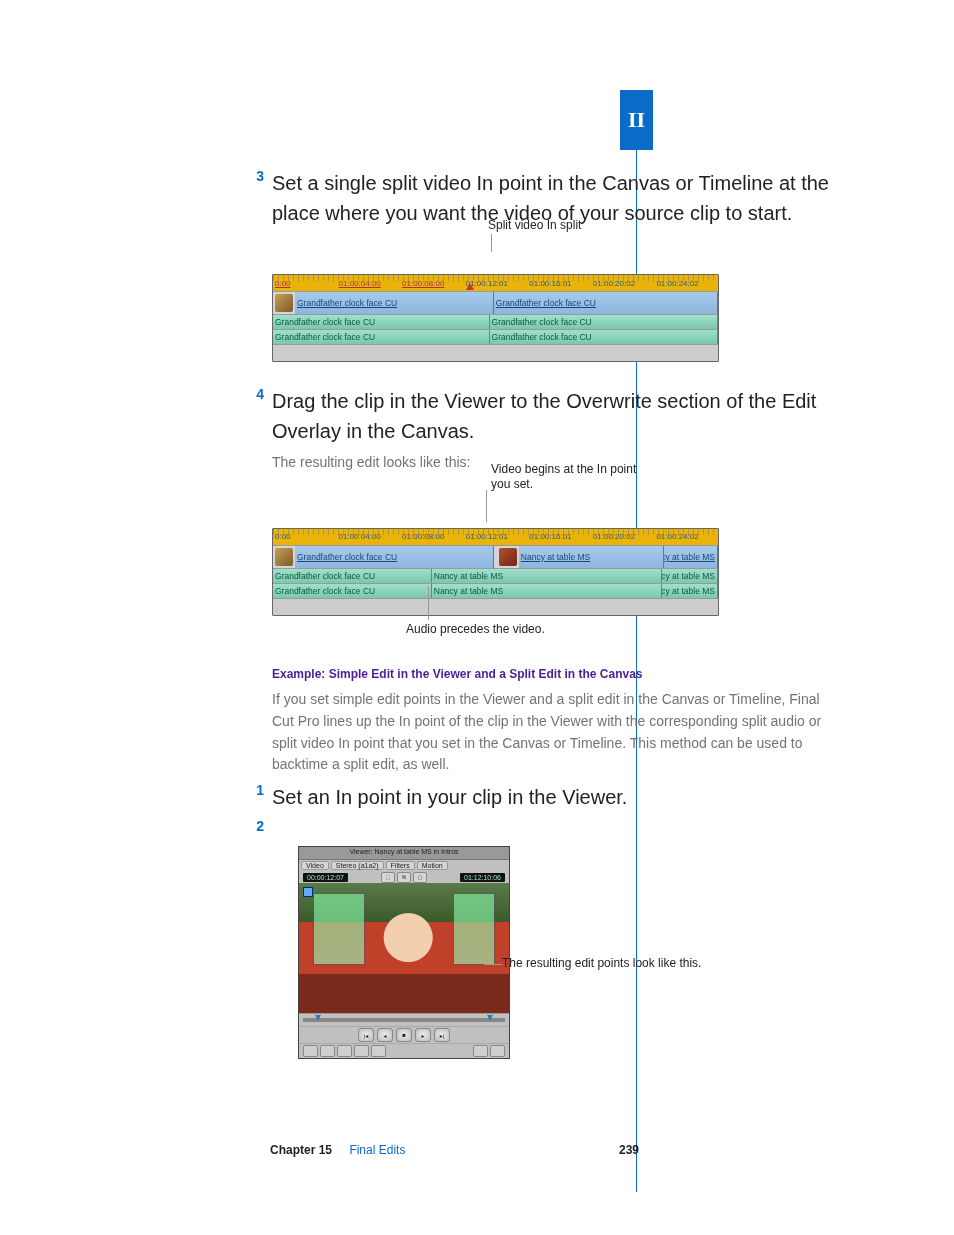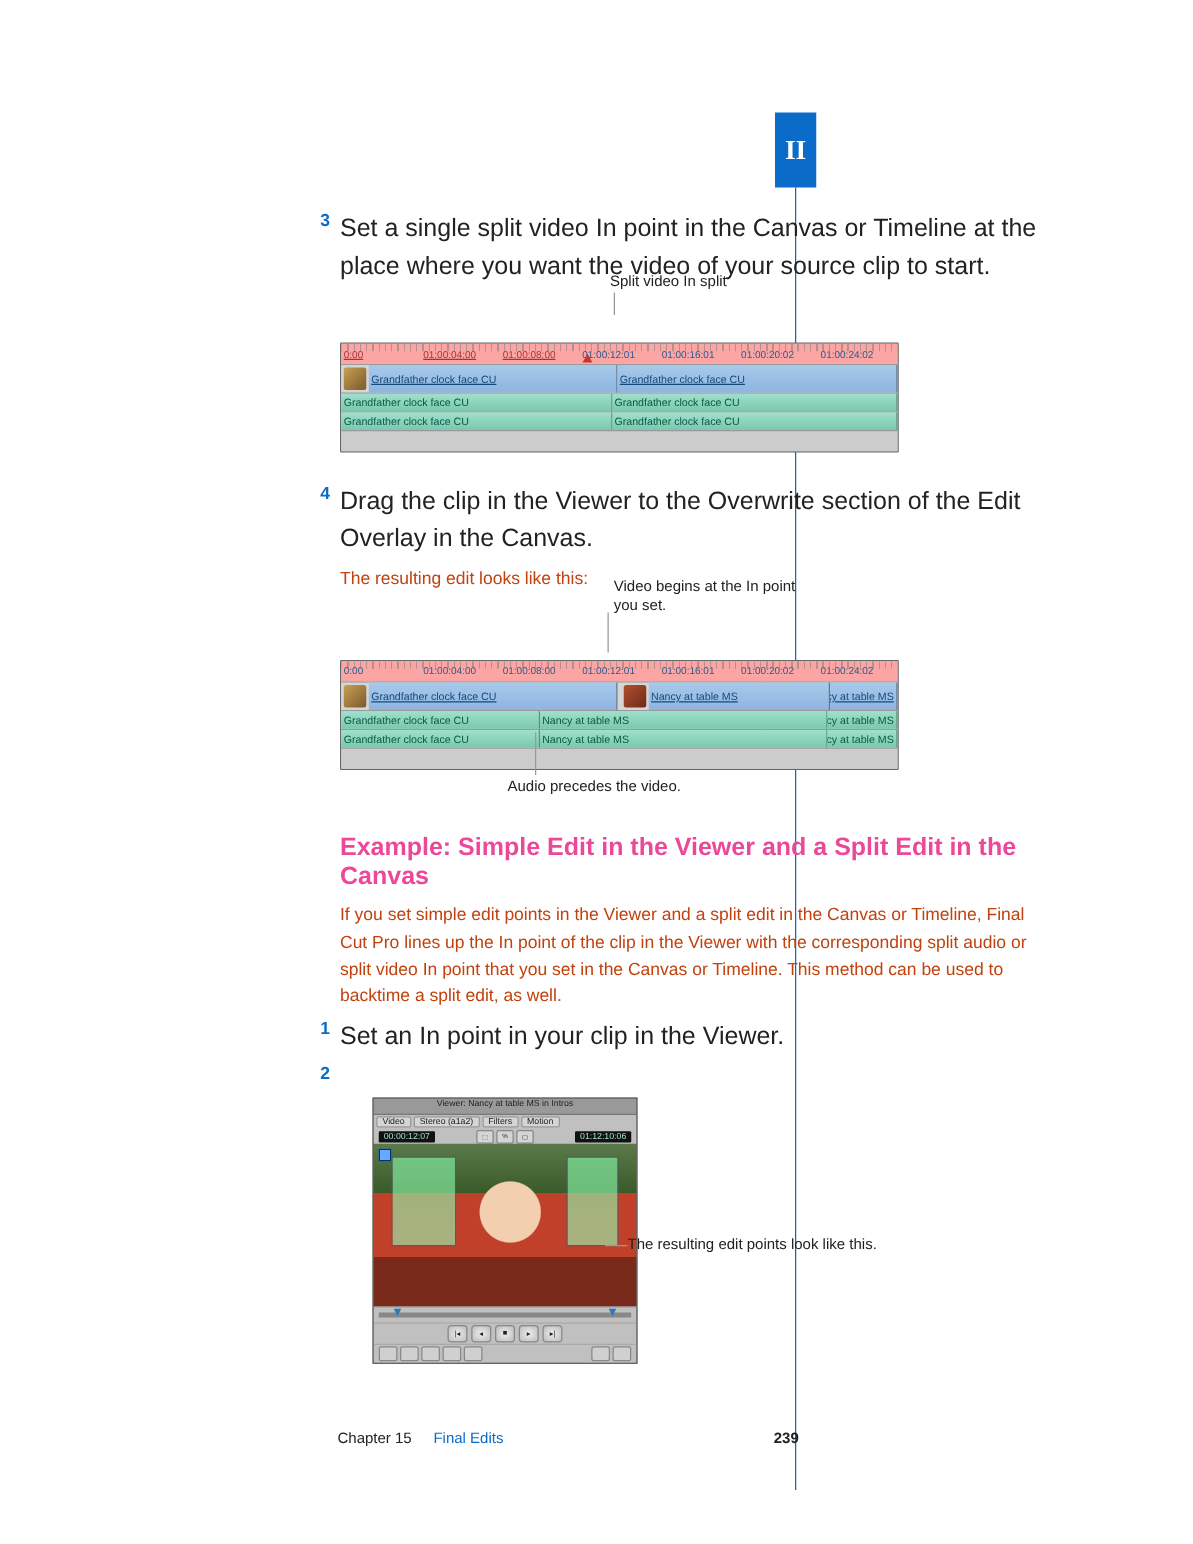--- a/index.html
+++ b/index.html
@@ -61,21 +61,21 @@
   }
   .list-text {
     font-size: 20px;
     line-height: 1.5;
     color: #222;
   }
   .body-para {
     font-size: 14px;
     line-height: 1.55;
     margin: 0 0 6px 0;
-    color: #c2410c;
+    color: #737373;
   }
   .indent {
     margin-left: 26px;
   }
   .callout {
     font-size: 12px;
     color: #222;
     line-height: 1.3;
   }
   
@@ -84,24 +84,25 @@
     margin-left: 26px;
     border: 1px solid #666;
     border-radius: 1px;
     background: #ddd;
     font-size: 8.5px;
     color: #333;
   }
   .ruler {
     height: 16px;
     display: flex;
-    background: #fca5a5;
+    background: #eab308;
     align-items: center;
     position:relative;
     overflow:hidden;
+    justify-content:flex-end;
   }
   .ruler-ticks{
     position:absolute; left:0; right:0; top:0; height:6px;
     background: repeating-linear-gradient(to right,#777 0 1px,transparent 1px 5px);
     opacity:.5;
   }
   .ruler .tc {
     flex:1;
     font-size: 8px;
     color: #2a5a8a;
@@ -140,22 +141,22 @@
     border-right:1px solid #4a9a7a;
     padding-left:2px;
     color:#0a5a44;
     white-space:nowrap;overflow:hidden;
     display:flex;align-items:center;
     position:relative;
   }
   .bottom-gap{height:16px;background:#ccc;border-top:1px solid #999;}
   
   .section-heading{
-    color:#ec4899;
-    font-size:20px;
+    color:#4c1d95;
+    font-size:12px;
     font-weight:600;
     margin: 30px 0 8px 26px;
   }
   
   .viewer-fig{
     margin-left:26px;
     width:210px;
     border:1px solid #444;
     background:#bebebe;
     font-size:8px;
@@ -199,21 +200,21 @@
   .page-footer{
     position:absolute;
     left:270px;
     right:115px;
     top:1143px;
     display:flex;
     justify-content:space-between;
     font-size:12px;
   }
   .pf-left{color:#222;}
-  .pf-left b{font-weight:400;}
+  .pf-left b{font-weight:700;}
   .pf-chapter{color:#0a6bc8;margin-left:14px;}
   .pf-page{color:#222;font-weight:700;}
 
   
   .fig2-callouts{
     position:relative;
     margin-left:26px;
     width:445px;
   }
   .fig2-upper{

